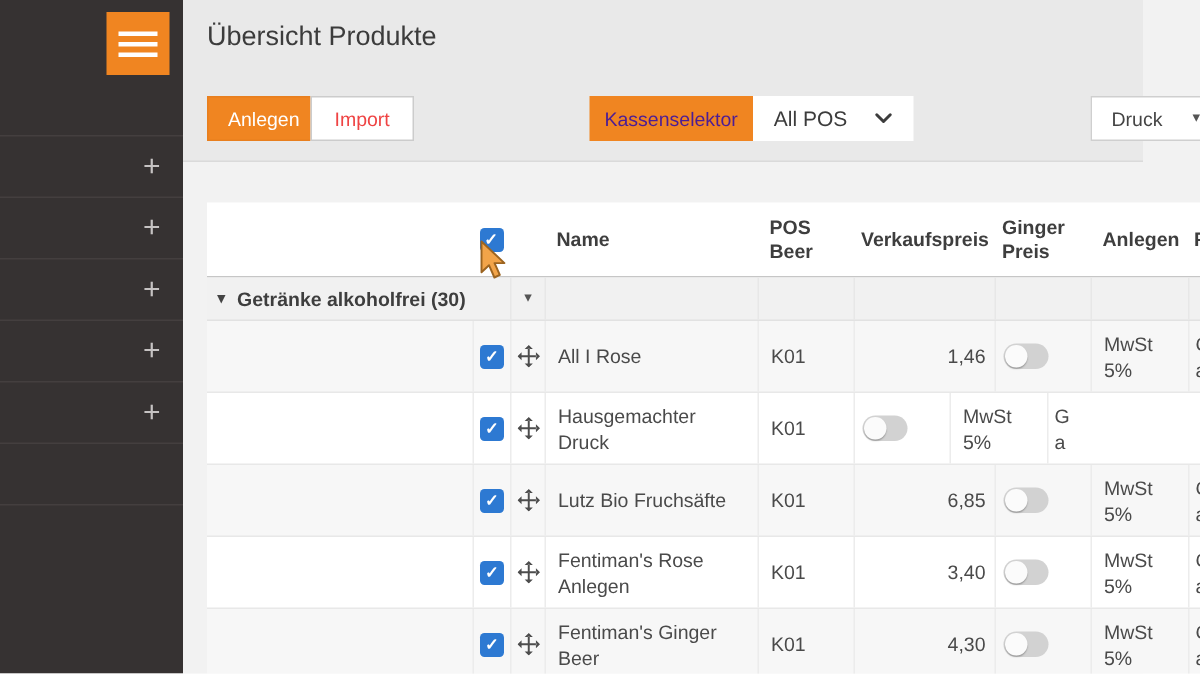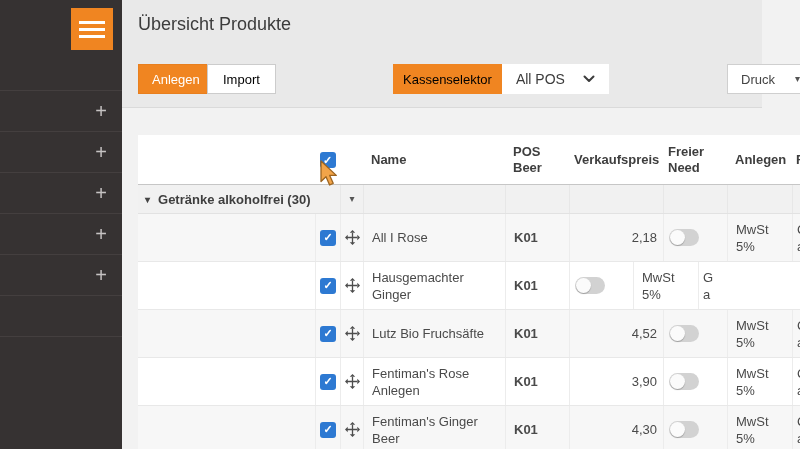--- a/index.html
+++ b/index.html
@@ -16,41 +16,41 @@
   .side-item .plus { position:absolute; right:15px; top:50%; transform:translateY(-50%);
                      color:#c6c3c3; font-size:20px; font-weight:300; line-height:1; }
 
   
   .content { position:absolute; left:122px; top:0; width:640px; height:449px; background:#f2f2f2; }
   .toolbar-area { position:absolute; top:0; left:0; width:100%; height:108px; background:#e9e9e9; border-bottom:1px solid #dadada; }
   .page-title { position:absolute; left:16px; top:14px; font-size:18px; color:#3c3c3c; }
 
   .btn { position:absolute; top:64px; height:30px; display:flex; align-items:center; font-size:13px; cursor:pointer; }
   .btn-orange { background:#f08521; color:#fff; border:1px solid #e87f1e; }
-  .btn-white  { background:#fff; color:#000000; border:1px solid #cccccc; }
+  .btn-white  { background:#fff; color:#ef4444; border:1px solid #cccccc; }
   .anlegen { left:16px; padding:0 13px; }
   .import  { left:85px; padding:0 15px; }
 
   .kassen-group { position:absolute; left:271px; top:64px; height:30px; display:flex; }
-  .kassen-label { background:#f08521; color:#000000; font-size:13px; display:flex; align-items:center; padding:0 10px; }
+  .kassen-label { background:#f08521; color:#4c1d95; font-size:13px; display:flex; align-items:center; padding:0 10px; }
   .pos-select { background:#fff; display:flex; align-items:center; gap:18px; padding:0 14px; font-size:14px; color:#3c3c3c; cursor:pointer; }
 
   .druck-group { position:absolute; left:605px; top:64px; height:30px; display:flex; background:#fff; border:1px solid #cfcfcf; }
   .druck-btn { display:flex; align-items:center; gap:20px; padding:0 13px; font-size:13px; color:#444; cursor:pointer; border-right:1px solid #cfcfcf; }
   .caret { font-size:10px; color:#555; line-height:1; }
 
   
   .table { position:absolute; left:16px; top:135px; width:714px; background:#fff; }
   .trow { display:flex; }
   .cell { flex:none; display:flex; align-items:center; }
   .col-cat  { width:177px; }
   .col-check{ width:25px; justify-content:center; }
   .col-drag { width:23px; justify-content:center; }
   .col-name { width:142px; padding-left:8px; padding-right:4px; }
-  .col-pos  { width:64px;  padding-left:8px;font-weight:bold; }
+  .col-pos  { width:64px;  padding-left:8px; }
   .col-price{ width:94px;  justify-content:flex-end; padding-right:6px; }
   .col-free { width:64px;  padding-left:5px; }
   .col-tax  { width:65px;  padding-left:8px; padding-right:14px; }
   .col-last { width:14px;  padding-left:4px; overflow:visible; }
 
   .thead { height:50px; border-bottom:1px solid #c6c6c6; }
   .thead .cell { font-weight:bold; font-size:13px; color:#3e3e3e; line-height:16px; }
   .thead .col-price { justify-content:flex-start; padding-left:5px; }
 
   .group-row { height:29px; background:#f1f1f1; display:flex; border-bottom:1px solid #e2e2e2; font-size:13px; }
@@ -149,21 +149,21 @@
       <div class="cell col-cat"></div>
       <div class="cell col-check">
         <span class="checkbox">
           <span>✓</span>
         </span>
       </div>
       <div class="cell col-drag"></div>
       <div class="cell col-name">Name</div>
       <div class="cell col-pos">POS Beer</div>
       <div class="cell col-price">Verkaufspreis</div>
-      <div class="cell col-free">Freier Need</div>
+      <div class="cell col-free">Ginger Preis</div>
       <div class="cell col-tax">Anlegen</div>
       <div class="cell col-last">F</div>
     </div>
 
     <svg class="cursor-pointer" width="20" height="28" viewBox="0 0 20 28">
       <path d="M2,1 L2,21.5 L7,16.8 L10.6,25 L14.2,23.3 L10.7,15.4 L17.3,15.4 Z" fill="#f2a449" stroke="#9c6420" stroke-width="1.3" stroke-linejoin="round"></path>
     </svg>
 
     <div class="group-row">
       <div class="group-cat">
@@ -192,45 +192,45 @@
           </div>
           <div class="cell col-drag">
             <span class="move-icon">
               <svg width="15" height="15" viewBox="0 0 16 16">
                 <path d="M8 0 L5.1 2.9 L10.9 2.9 Z M8 16 L5.1 13.1 L10.9 13.1 Z M0 8 L2.9 5.1 L2.9 10.9 Z M16 8 L13.1 5.1 L13.1 10.9 Z M7.3 2.6 L8.7 2.6 L8.7 13.4 L7.3 13.4 Z M2.6 7.3 L13.4 7.3 L13.4 8.7 L2.6 8.7 Z" fill="#4d4d4d"></path>
               </svg>
             </span>
           </div>
           <div class="cell col-name">All I Rose</div>
           <div class="cell col-pos">K01</div>
-          <div class="cell col-price">2,18</div>
-          <div class="cell col-free">
-            <span class="toggle">
-              <span class="knob"></span>
-            </span>
-          </div>
-          <div class="cell col-tax">MwSt 5%</div>
-          <div class="cell col-last">G a</div>
-        </div>
-
-        <div class="trow body-row">
-          <div class="cell col-cat"></div>
-          <div class="cell col-check">
-            <span class="checkbox">
-              <span>✓</span>
-            </span>
-          </div>
-          <div class="cell col-drag">
-            <span class="move-icon">
-              <svg width="15" height="15" viewBox="0 0 16 16">
-                <path d="M8 0 L5.1 2.9 L10.9 2.9 Z M8 16 L5.1 13.1 L10.9 13.1 Z M0 8 L2.9 5.1 L2.9 10.9 Z M16 8 L13.1 5.1 L13.1 10.9 Z M7.3 2.6 L8.7 2.6 L8.7 13.4 L7.3 13.4 Z M2.6 7.3 L13.4 7.3 L13.4 8.7 L2.6 8.7 Z" fill="#4d4d4d"></path>
-              </svg>
-            </span>
-          </div>
-          <div class="cell col-name">Hausgemachter Ginger</div>
+          <div class="cell col-price">1,46</div>
+          <div class="cell col-free">
+            <span class="toggle">
+              <span class="knob"></span>
+            </span>
+          </div>
+          <div class="cell col-tax">MwSt 5%</div>
+          <div class="cell col-last">G a</div>
+        </div>
+
+        <div class="trow body-row">
+          <div class="cell col-cat"></div>
+          <div class="cell col-check">
+            <span class="checkbox">
+              <span>✓</span>
+            </span>
+          </div>
+          <div class="cell col-drag">
+            <span class="move-icon">
+              <svg width="15" height="15" viewBox="0 0 16 16">
+                <path d="M8 0 L5.1 2.9 L10.9 2.9 Z M8 16 L5.1 13.1 L10.9 13.1 Z M0 8 L2.9 5.1 L2.9 10.9 Z M16 8 L13.1 5.1 L13.1 10.9 Z M7.3 2.6 L8.7 2.6 L8.7 13.4 L7.3 13.4 Z M2.6 7.3 L13.4 7.3 L13.4 8.7 L2.6 8.7 Z" fill="#4d4d4d"></path>
+              </svg>
+            </span>
+          </div>
+          <div class="cell col-name">Hausgemachter Druck</div>
           <div class="cell col-pos">K01</div>
           <div class="cell col-free">
             <span class="toggle">
               <span class="knob"></span>
             </span>
           </div>
           <div class="cell col-tax">MwSt 5%</div>
           <div class="cell col-last">G a</div>
         </div>
 
@@ -243,21 +243,21 @@
           </div>
           <div class="cell col-drag">
             <span class="move-icon">
               <svg width="15" height="15" viewBox="0 0 16 16">
                 <path d="M8 0 L5.1 2.9 L10.9 2.9 Z M8 16 L5.1 13.1 L10.9 13.1 Z M0 8 L2.9 5.1 L2.9 10.9 Z M16 8 L13.1 5.1 L13.1 10.9 Z M7.3 2.6 L8.7 2.6 L8.7 13.4 L7.3 13.4 Z M2.6 7.3 L13.4 7.3 L13.4 8.7 L2.6 8.7 Z" fill="#4d4d4d"></path>
               </svg>
             </span>
           </div>
           <div class="cell col-name">Lutz Bio Fruchsäfte</div>
           <div class="cell col-pos">K01</div>
-          <div class="cell col-price">4,52</div>
+          <div class="cell col-price">6,85</div>
           <div class="cell col-free">
             <span class="toggle">
               <span class="knob"></span>
             </span>
           </div>
           <div class="cell col-tax">MwSt 5%</div>
           <div class="cell col-last">G a</div>
         </div>
 
         <div class="trow body-row">
@@ -269,21 +269,21 @@
           </div>
           <div class="cell col-drag">
             <span class="move-icon">
               <svg width="15" height="15" viewBox="0 0 16 16">
                 <path d="M8 0 L5.1 2.9 L10.9 2.9 Z M8 16 L5.1 13.1 L10.9 13.1 Z M0 8 L2.9 5.1 L2.9 10.9 Z M16 8 L13.1 5.1 L13.1 10.9 Z M7.3 2.6 L8.7 2.6 L8.7 13.4 L7.3 13.4 Z M2.6 7.3 L13.4 7.3 L13.4 8.7 L2.6 8.7 Z" fill="#4d4d4d"></path>
               </svg>
             </span>
           </div>
           <div class="cell col-name">Fentiman's Rose Anlegen</div>
           <div class="cell col-pos">K01</div>
-          <div class="cell col-price">3,90</div>
+          <div class="cell col-price">3,40</div>
           <div class="cell col-free">
             <span class="toggle">
               <span class="knob"></span>
             </span>
           </div>
           <div class="cell col-tax">MwSt 5%</div>
           <div class="cell col-last">G a</div>
         </div>
 
         <div class="trow body-row">

